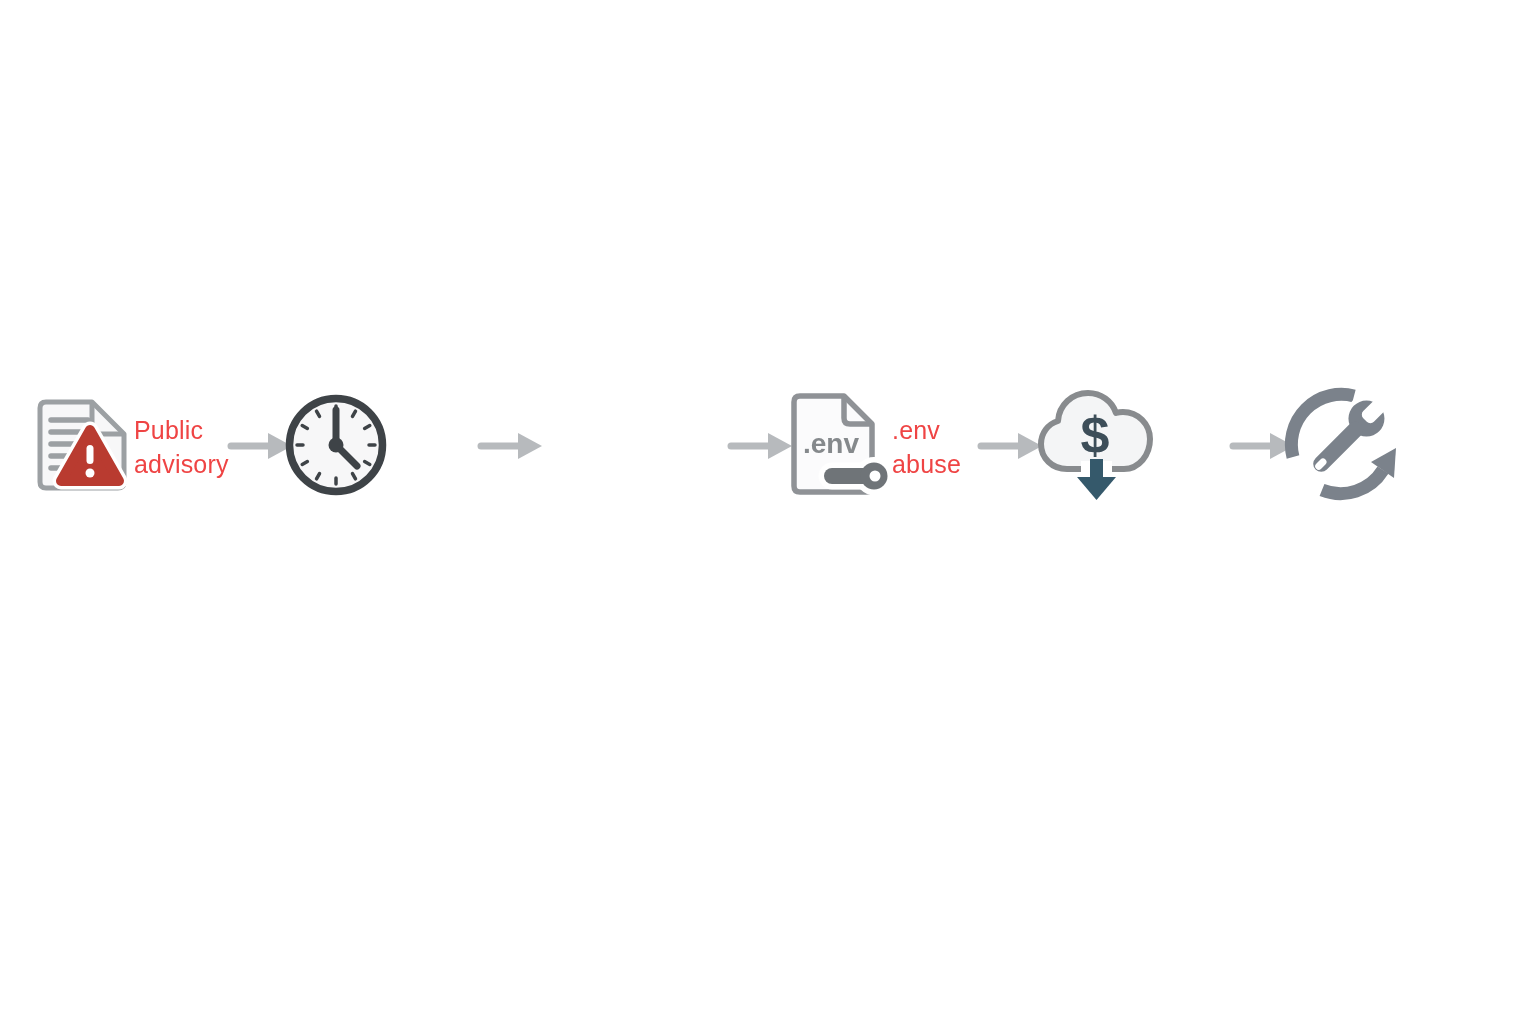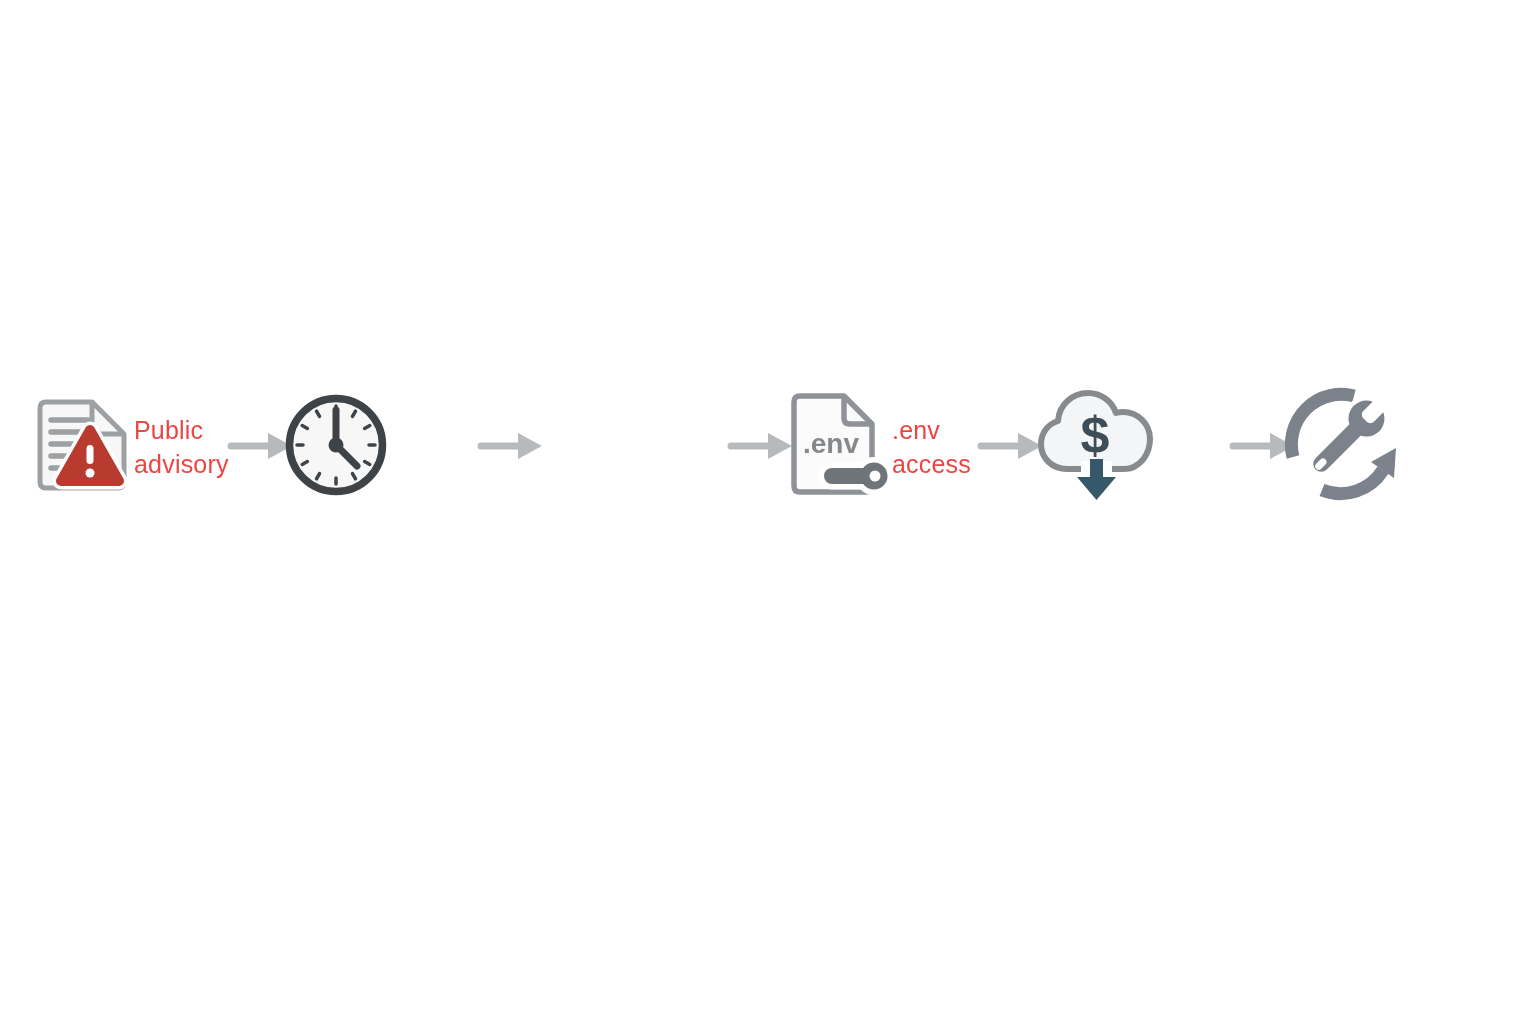--- a/index.html
+++ b/index.html
@@ -106,21 +106,21 @@
         <text x="51" y="65" text-anchor="middle" font-family="Liberation Sans, sans-serif" font-weight="bold" font-size="28" fill="#85898c">.env</text>
         <g stroke="#ffffff" stroke-width="11" fill="#ffffff">
           <rect x="44" y="80" width="48" height="16" rx="8"></rect>
           <circle cx="94" cy="88" r="13.5"></circle>
         </g>
         <rect x="44" y="80" width="48" height="16" rx="8" fill="#6f7478"></rect>
         <circle cx="94" cy="88" r="13.5" fill="#6f7478"></circle>
         <circle cx="95" cy="88" r="5.5" fill="#ffffff"></circle>
       </svg>
     </div>
-    <div class="step-label">.env access</div>
+    <div class="step-label">.env abuse</div>
   </div>
 
   <div class="arrow" style="left:976px">
     <svg width="68" height="30" viewBox="0 0 68 30">
       <line x1="5" y1="15" x2="42" y2="15" stroke="#b7babd" stroke-width="7" stroke-linecap="round"></line>
       <polygon points="42,2 66,15 42,28" fill="#b7babd"></polygon>
     </svg>
   </div>
 
   <div class="step" style="left:1031px">

